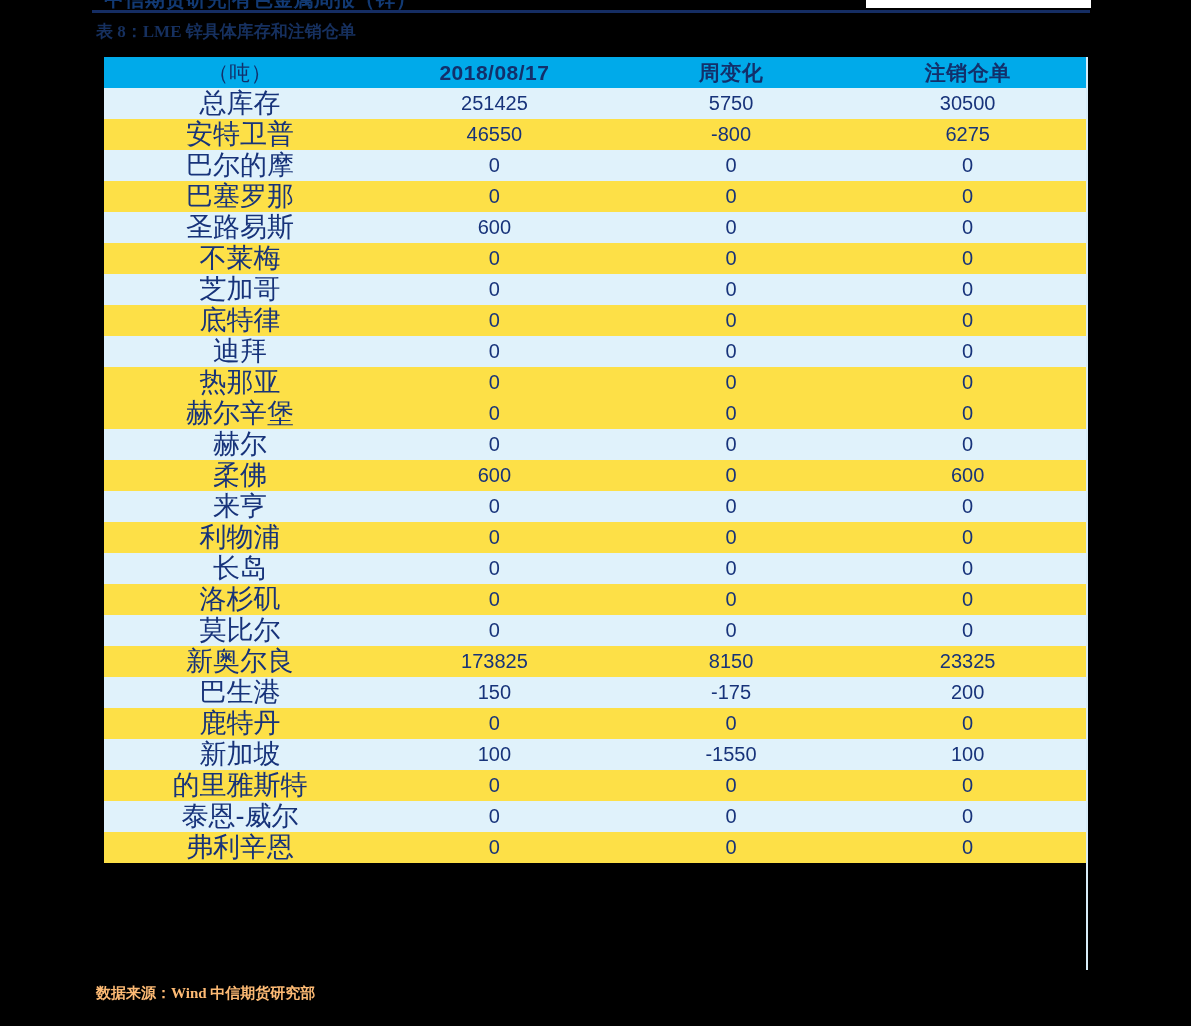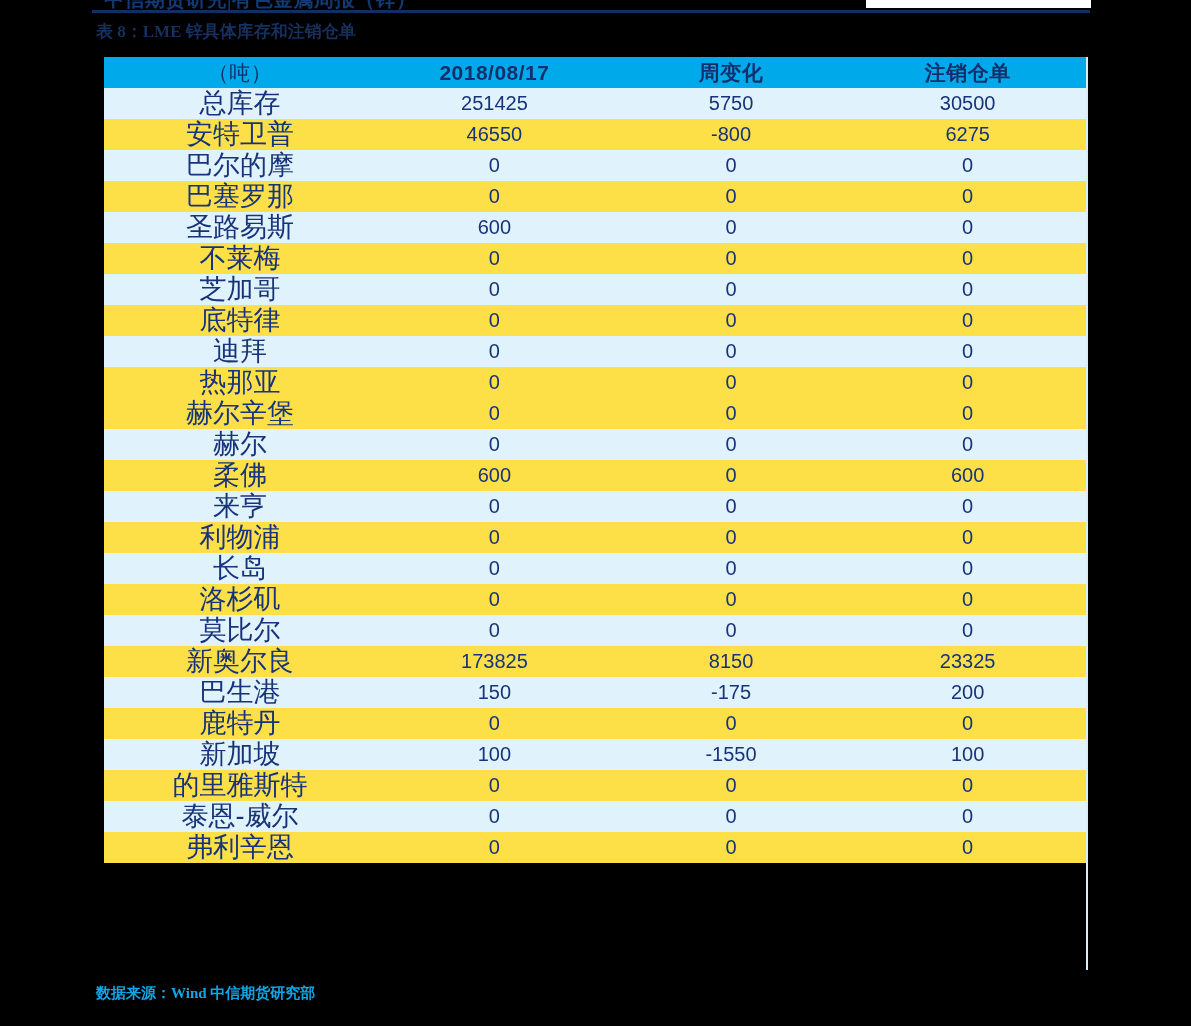--- a/index.html
+++ b/index.html
@@ -123,21 +123,21 @@
   }
 
   
   #source-note {
     position: absolute;
     left: 96px;
     top: 984px;
     font-family: "Liberation Serif", "DejaVu Serif", serif;
     font-size: 15px;
     font-weight: bold;
-    color: #0ea5e9;
+    color: #fdba74;
     white-space: nowrap;
     text-align: right;
   }
 </style>
 </head>
 <body>
 
 <div id="doc-header">
   <div id="doc-header-title">中信期货研究|有色金属周报（锌）</div>
   <div id="doc-header-logo"></div>

